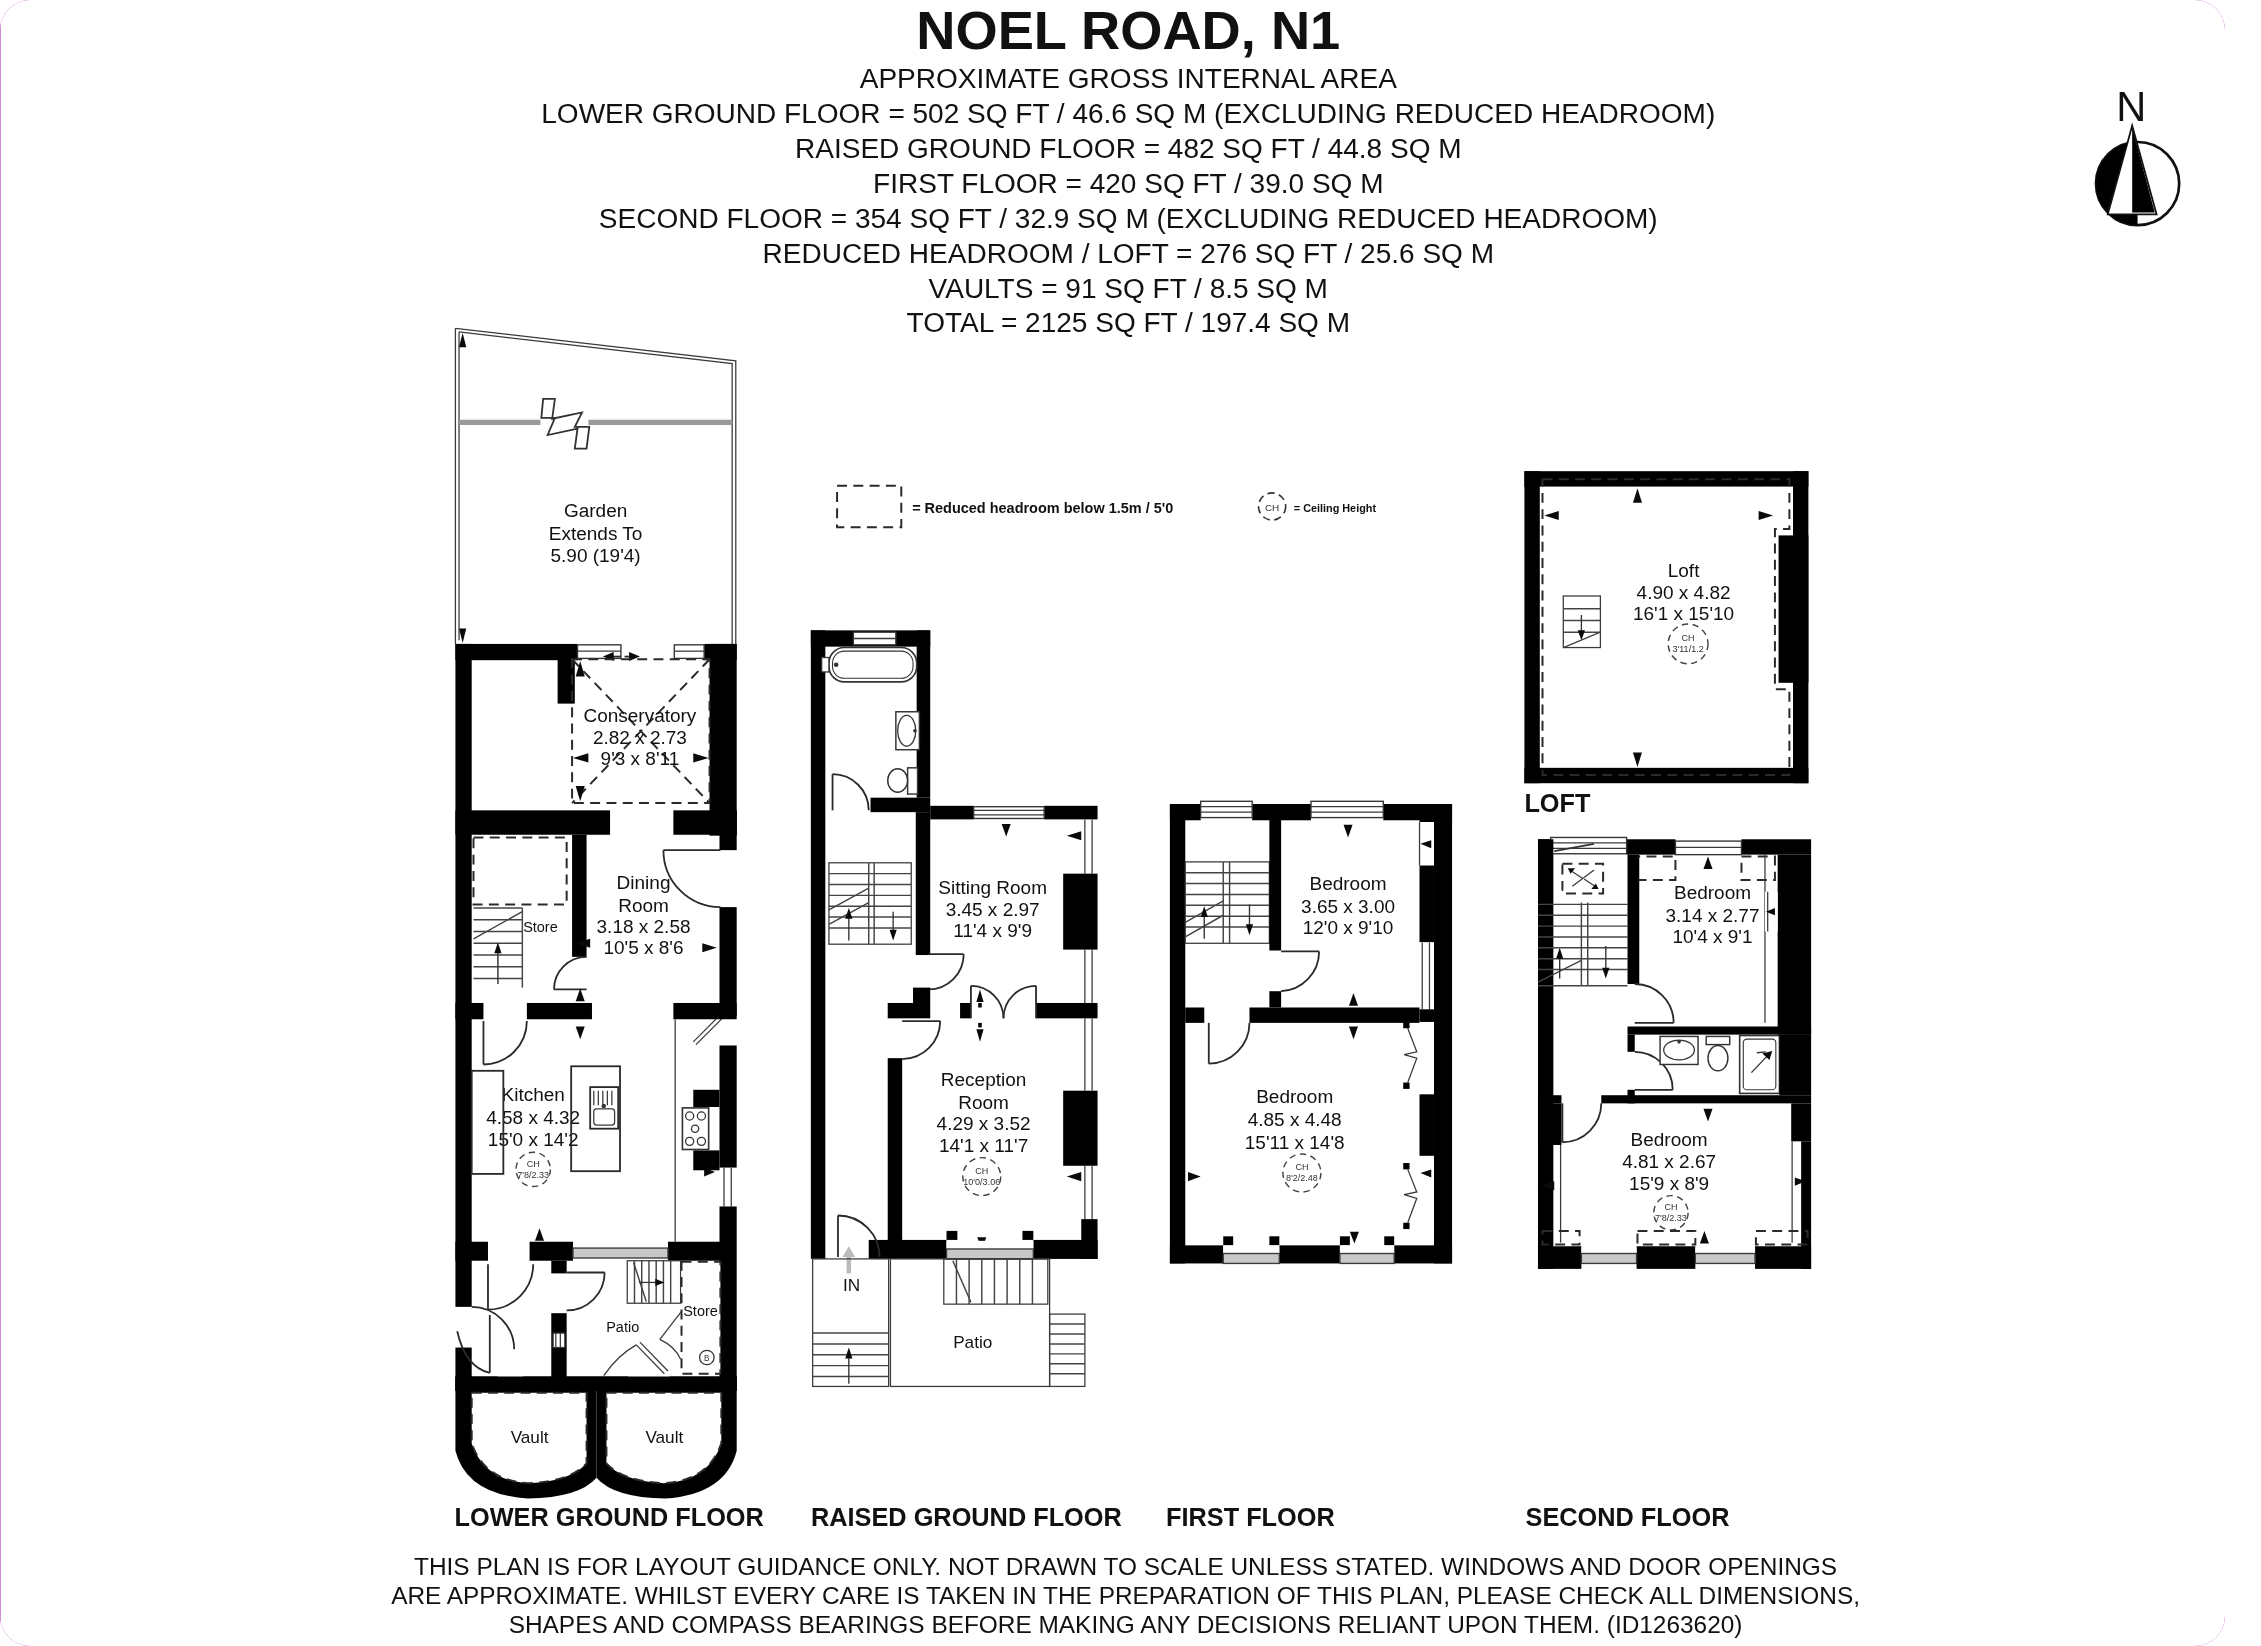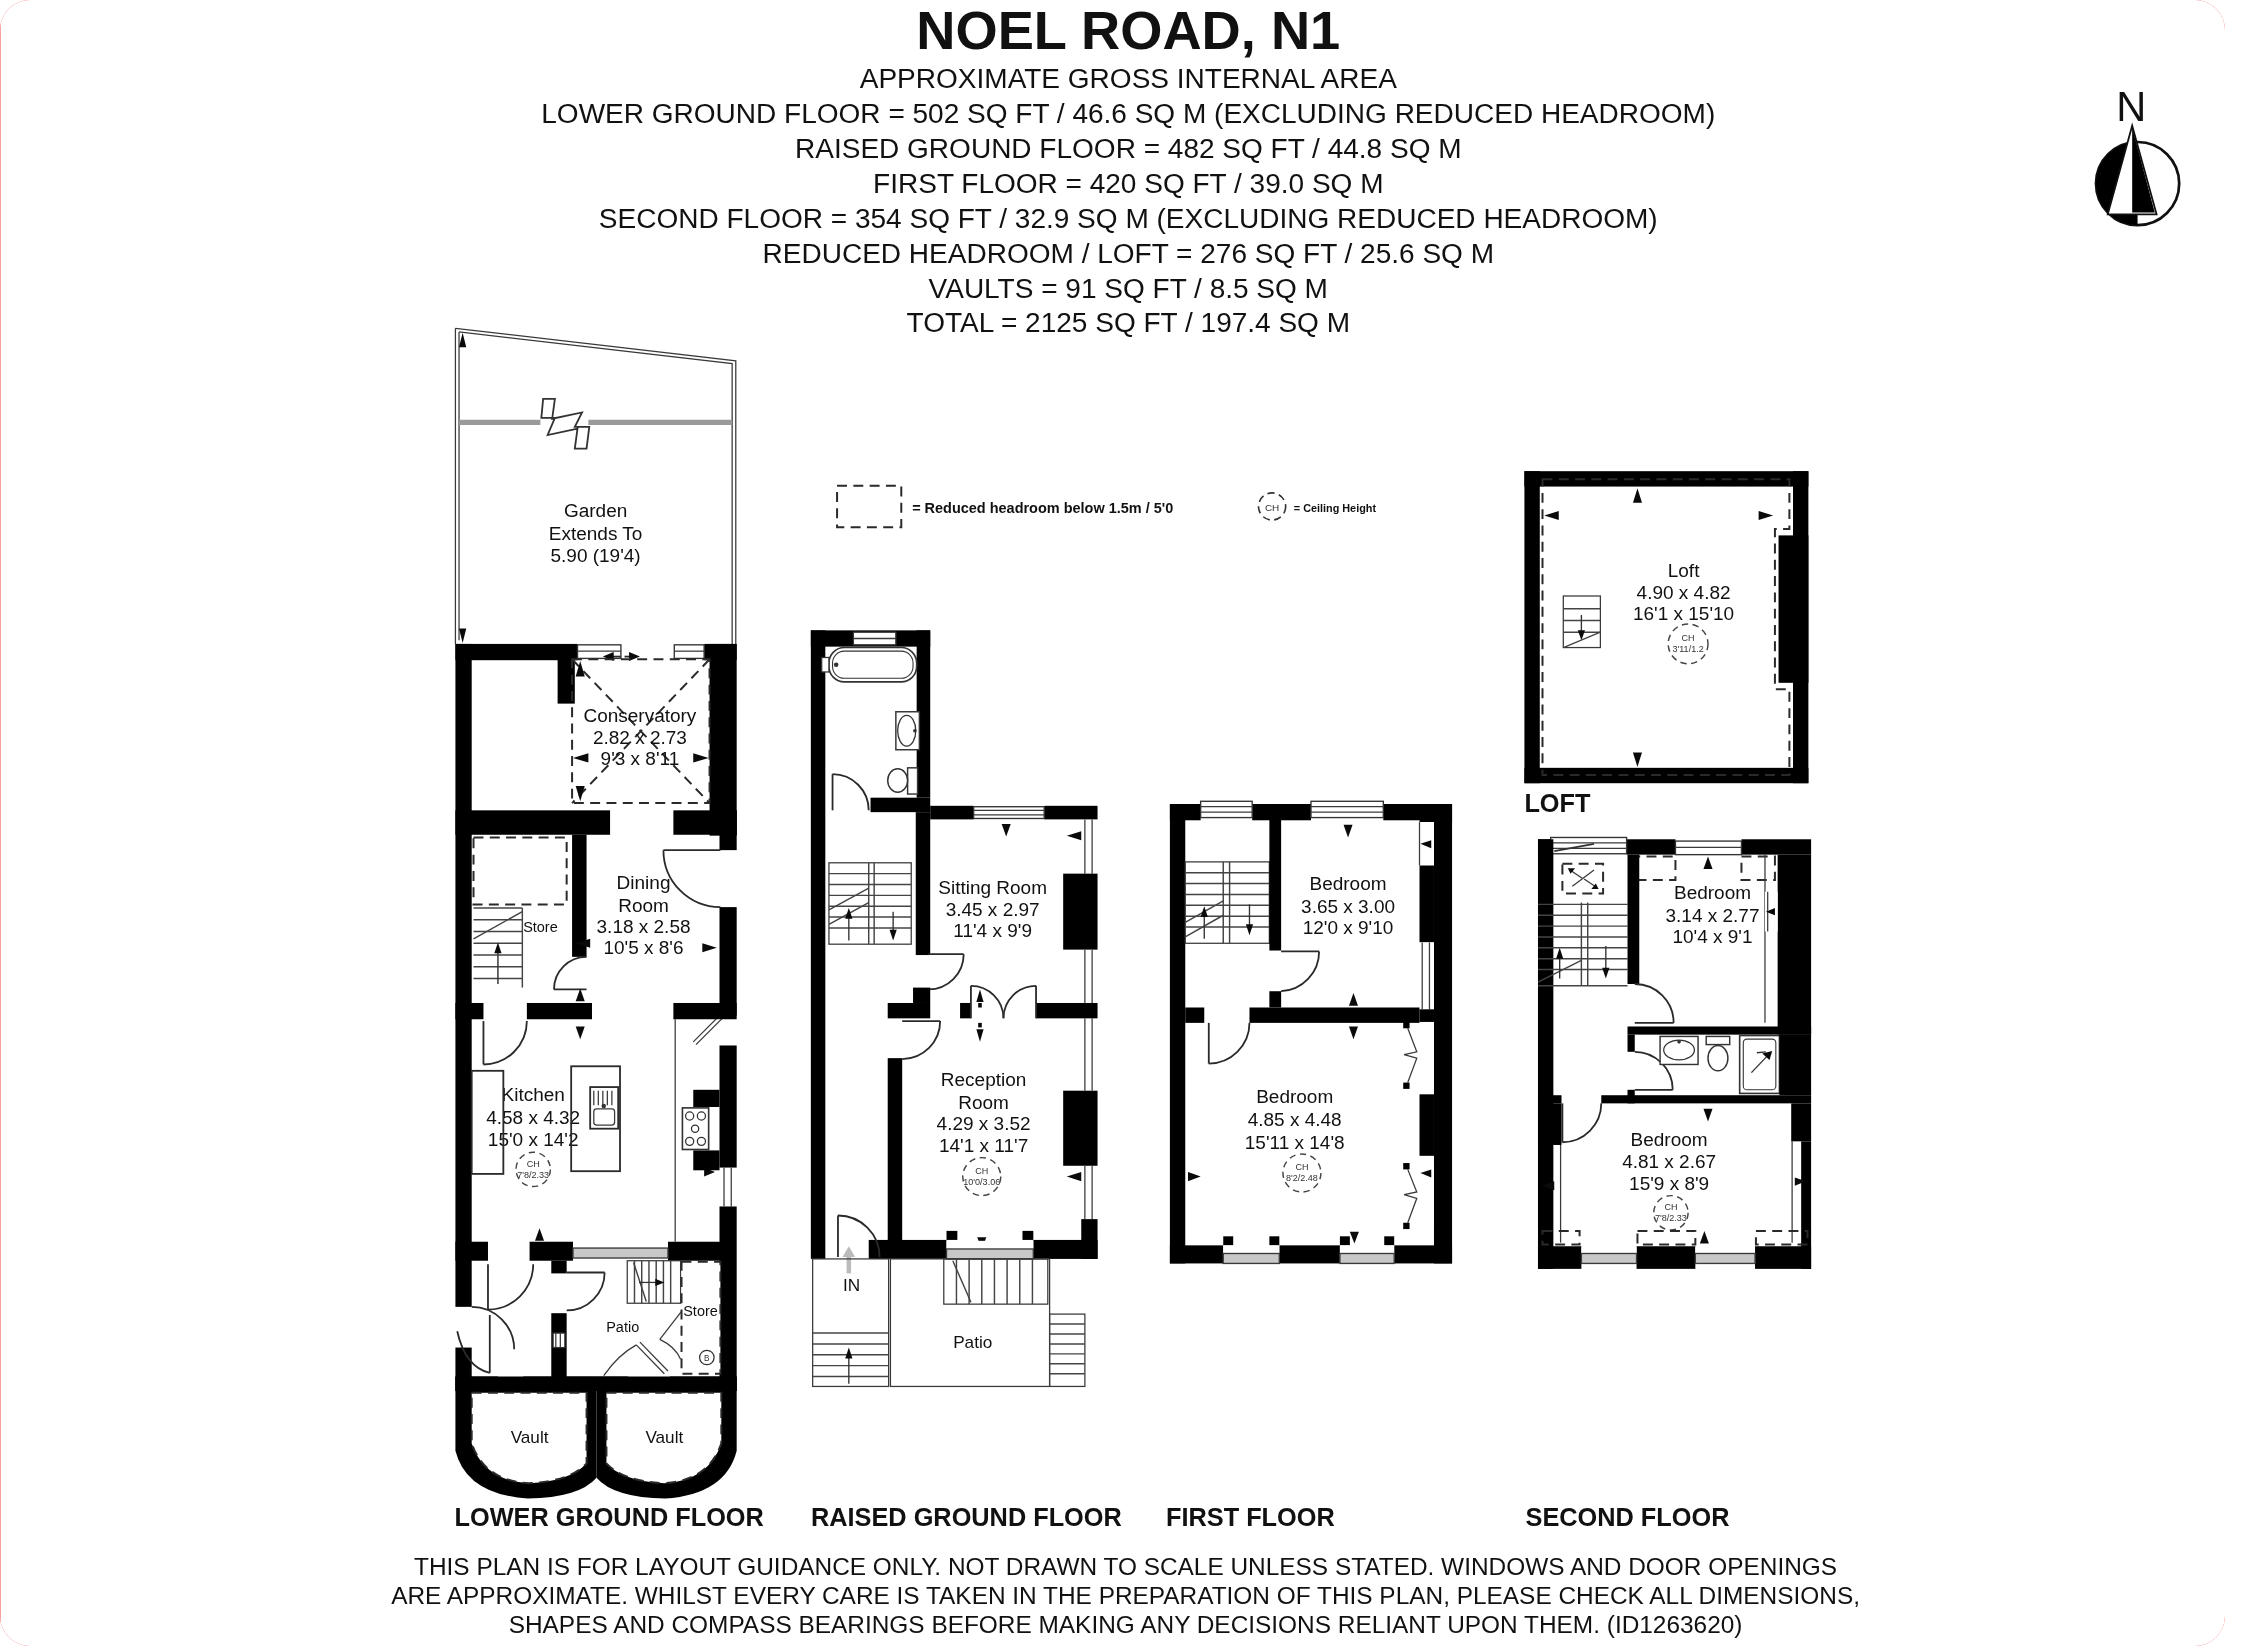--- a/index.html
+++ b/index.html
@@ -1,16 +1,16 @@
 <!DOCTYPE html>
 <html style="font-size:14.5px"><head>
 <meta charset="utf-8">
 <style>
 html,body{margin:0;padding:0;background:#fff;}
-#page{width:2225px;height:1646px;position:relative;background:#ef4444;overflow:hidden;border-radius:30px;}
+#page{width:2225px;height:1646px;position:relative;background:#a21caf;overflow:hidden;border-radius:30px;}
 svg{display:block;}
 text{font-family:"Liberation Sans",sans-serif;fill:#111;}
 .blk{fill:#000;stroke:none;}
 .thin{fill:none;stroke:#2a2a2a;stroke-width:2;}
 .thn1{fill:none;stroke:#3a3a3a;stroke-width:1.4;}
 .dash{fill:none;stroke:#2a2a2a;stroke-width:2.2;stroke-dasharray:11 7;}
 .dashf{fill:#fff;stroke:#2a2a2a;stroke-width:2.2;stroke-dasharray:11 7;}
 .gbar{fill:#c8c8c8;stroke:#3a3a3a;stroke-width:1.5;}
 .tread{fill:none;stroke:#444;stroke-width:1.6;}
 .arr{fill:#0a0a0a;stroke:none;}

